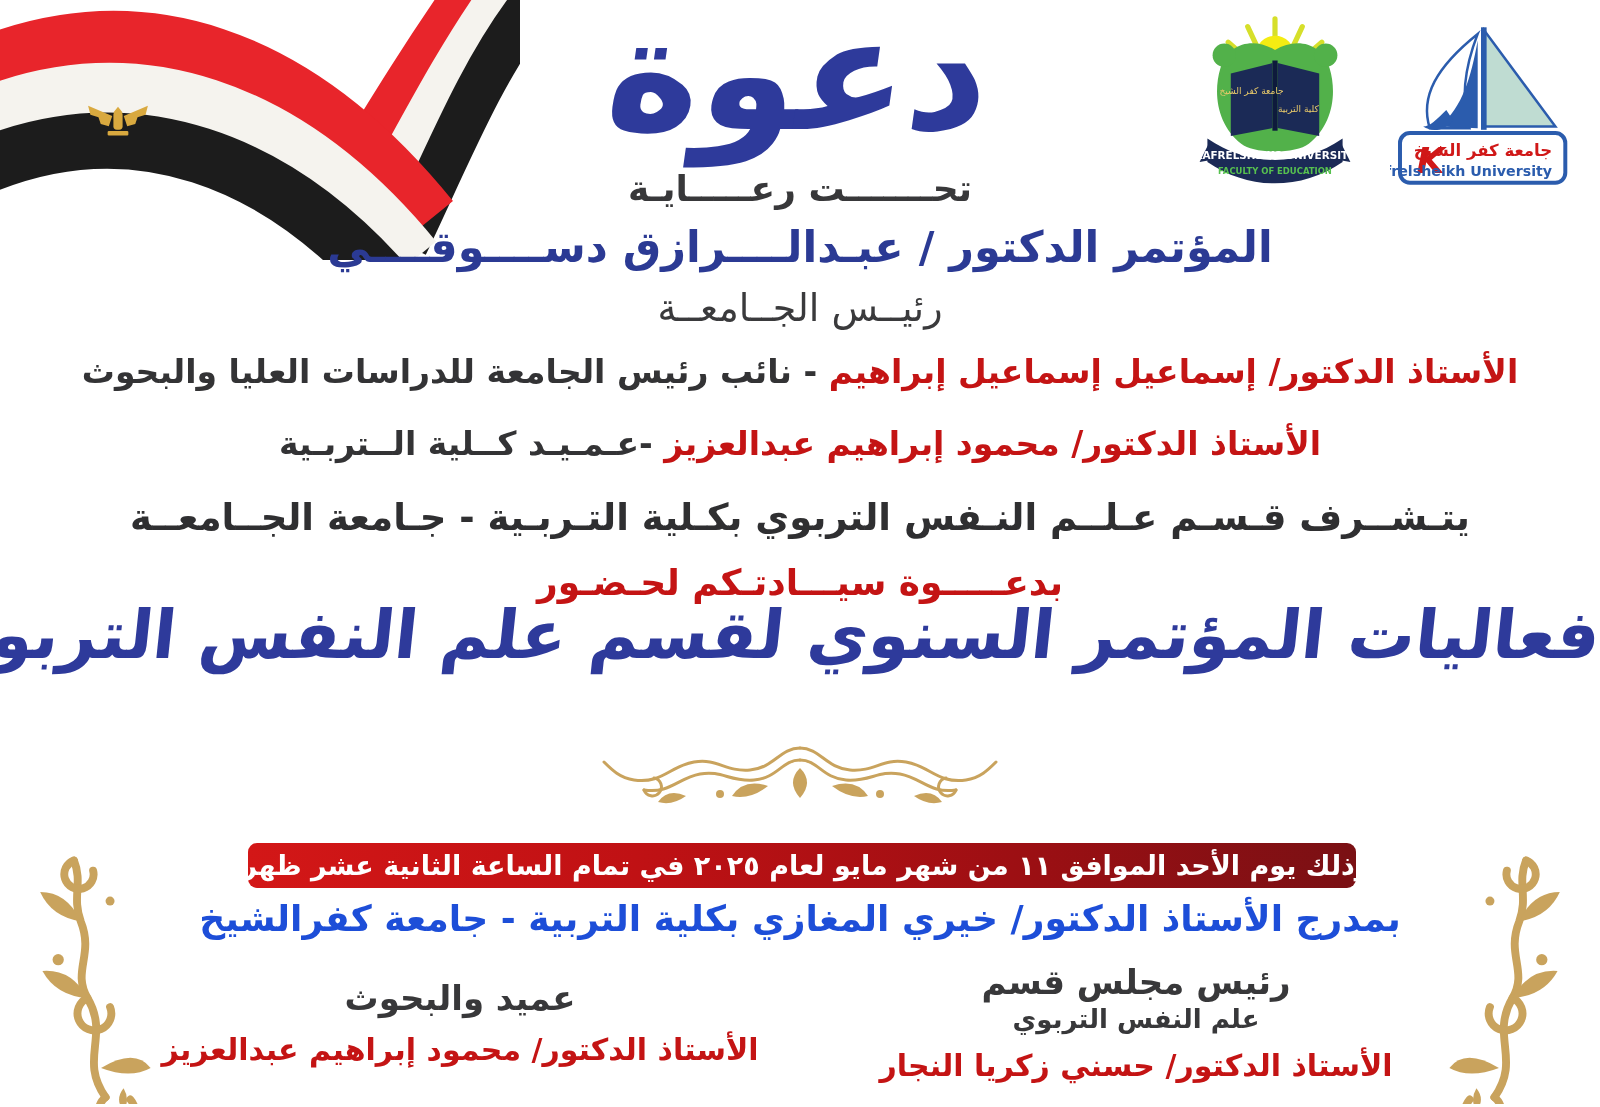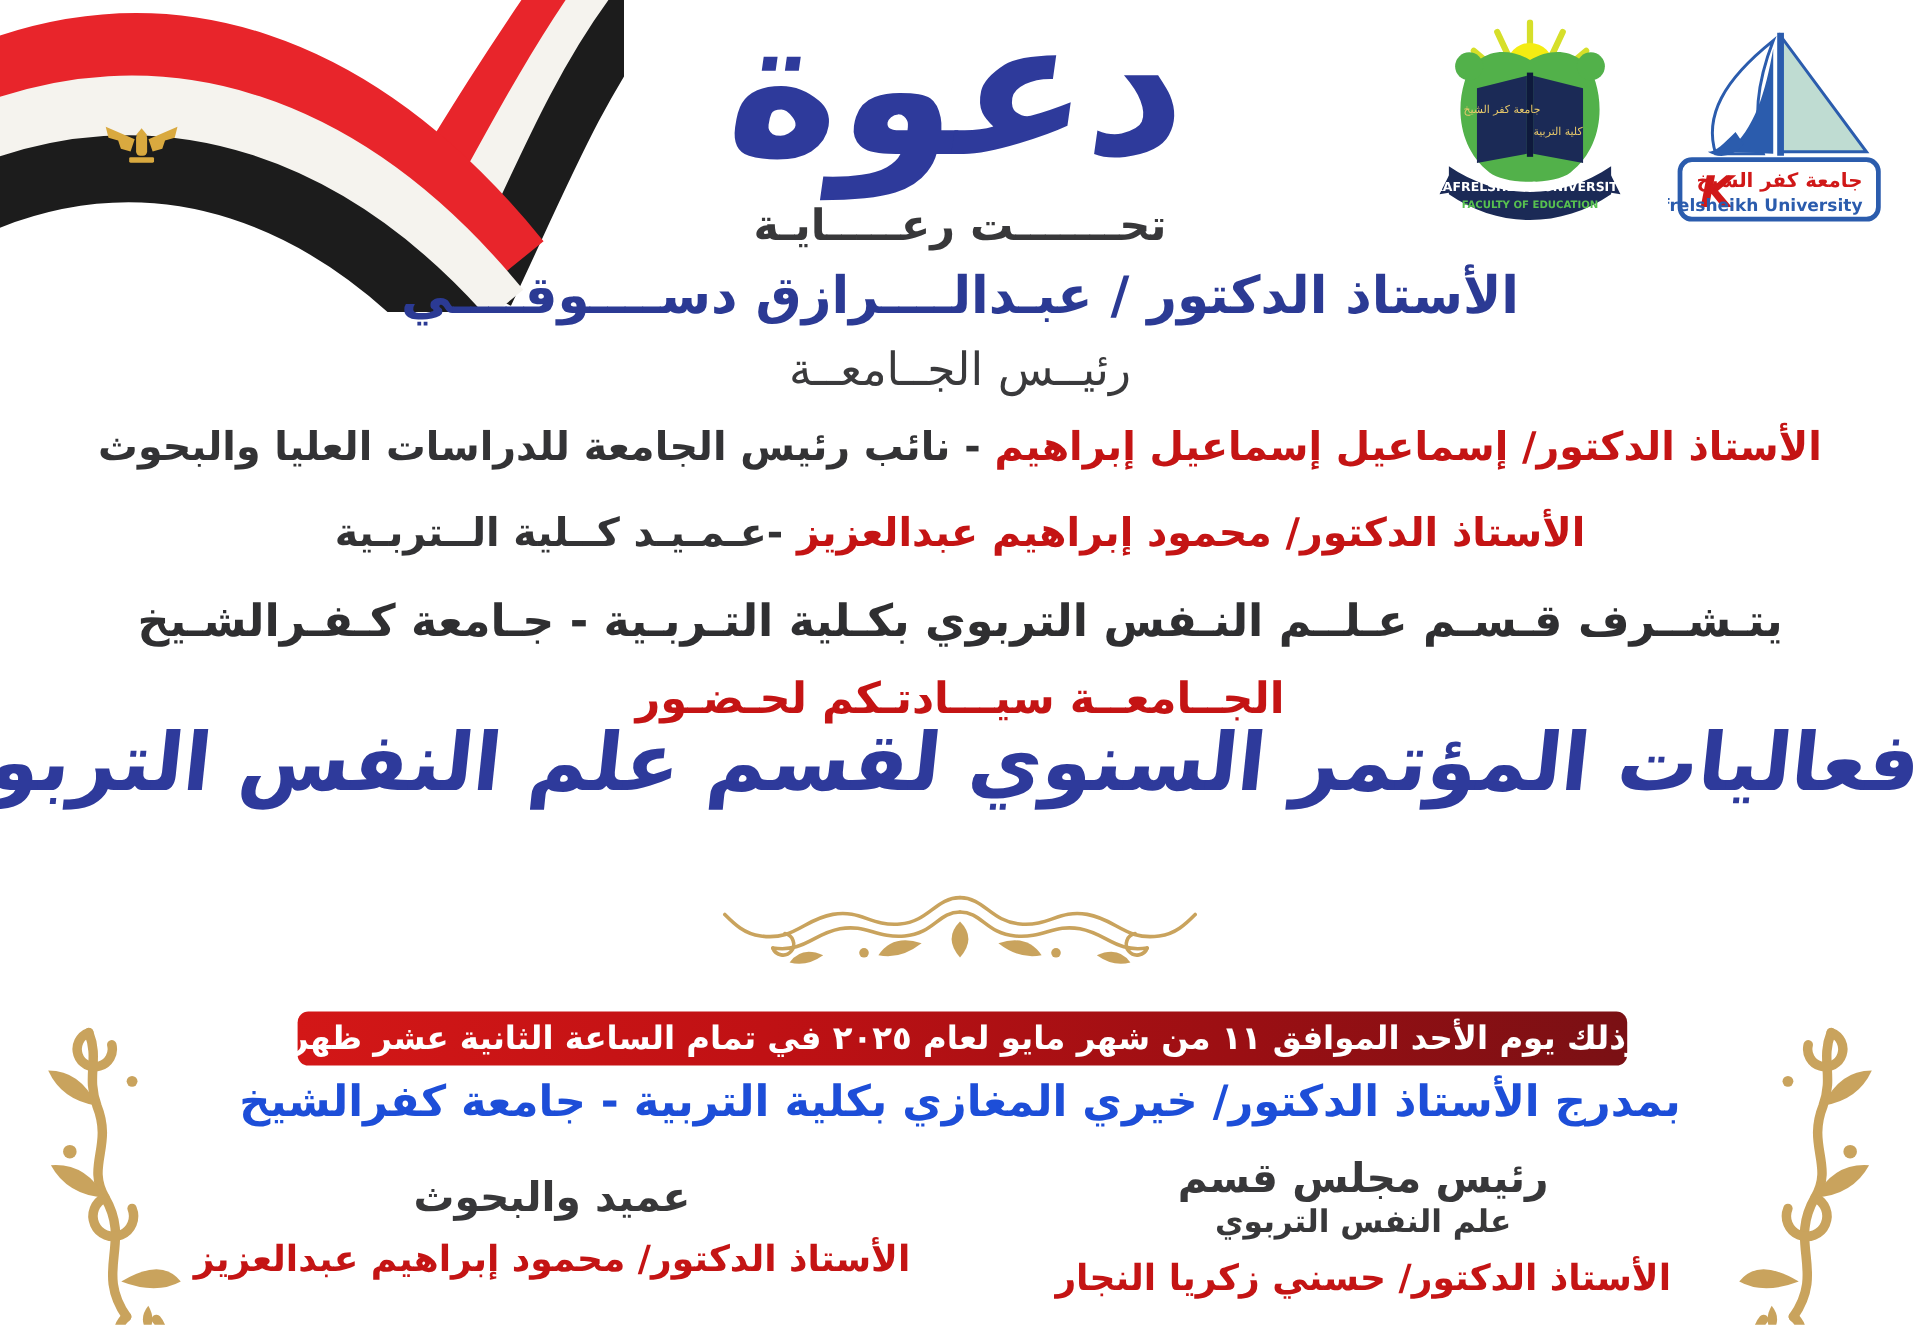--- a/index.html
+++ b/index.html
@@ -123,36 +123,36 @@
       <text x="16" y="90" font-size="22" font-style="italic" font-weight="bold" fill="#d01818" font-family="DejaVu Serif,serif">K</text>
       <text x="98" y="80" font-size="10" font-weight="bold" fill="#d01818" text-anchor="end">جامعة كفر الشيخ</text>
       <text x="98" y="92" font-size="8.6" font-weight="bold" fill="#2b5cad" text-anchor="end">afrelsheikh University</text>
     </g>
   </svg>
 
   <div class="abs ctr daawa nowrap" dir="rtl">دعوة</div>
 
   <div class="abs ctr under nowrap" dir="rtl">تحـــــــت رعـــــايـة</div>
 
-  <div class="abs ctr pres-name nowrap" dir="rtl">الأستاذ الدكتور / عبـدالــــرازق دســــوقــــي</div>
+  <div class="abs ctr pres-name nowrap" dir="rtl">المؤتمر الدكتور / عبـدالــــرازق دســــوقــــي</div>
   <div class="abs ctr pres-role nowrap" dir="rtl">رئيــس الجــامعــة</div>
 
   <div class="abs ctr dual-line vp-line nowrap" dir="rtl">
     <span class="red-t">الأستاذ الدكتور/ إسماعيل إسماعيل إبراهيم</span>
     <span class="dark-t"> - نائب رئيس الجامعة للدراسات العليا والبحوث</span>
   </div>
 
   <div class="abs ctr dual-line dean-line nowrap" dir="rtl">
     <span class="red-t">الأستاذ الدكتور/ محمود إبراهيم عبدالعزيز</span>
     <span class="dark-t">-عـمـيـد كــلية الــتربـية</span>
   </div>
 
-  <div class="abs ctr honored nowrap" dir="rtl">يتـشــرف قـسـم عـلــم النـفس التربوي بكـلية التـربـية - جـامعة كـفـرالشـيخ</div>
-
-  <div class="abs ctr invite nowrap" dir="rtl">الجــامعــة سيـــادتـكم لحـضـور</div>
+  <div class="abs ctr honored nowrap" dir="rtl">يتـشــرف قـسـم عـلــم النـفس التربوي بكـلية التـربـية - جـامعة الجــامعــة</div>
+
+  <div class="abs ctr invite nowrap" dir="rtl">بدعـــــوة سيـــادتـكم لحـضـور</div>
 
   <div class="abs ctr event-title nowrap" dir="rtl">فعاليات المؤتمر السنوي لقسم علم النفس التربوي</div>
 
   <svg class="abs" style="left:590px;top:738px;" width="420" height="78" viewBox="0 0 420 78">
     <g fill="none" stroke="#c9a35d" stroke-width="3" stroke-linecap="round">
       <path d="M210,10 C190,10 184,30 160,32 C135,34 128,20 104,24 C80,28 72,46 44,42 C30,40 22,32 14,24"></path>
       <path d="M210,22 C192,22 188,40 164,42 C140,44 132,32 110,36 C88,40 80,56 54,52"></path>
       <path d="M210,10 C230,10 236,30 260,32 C285,34 292,20 316,24 C340,28 348,46 376,42 C390,40 398,32 406,24"></path>
       <path d="M210,22 C228,22 232,40 256,42 C280,44 288,32 310,36 C332,40 340,56 366,52"></path>
       <path d="M54,52 a9,9 0 1 0 10,-12"></path>

